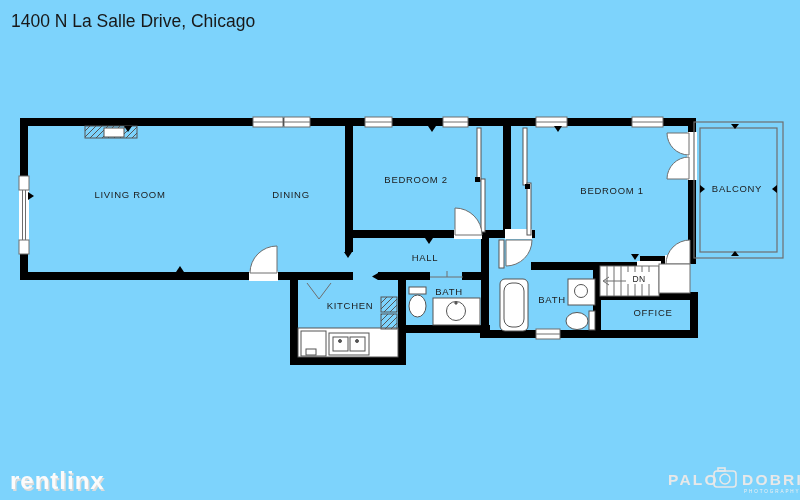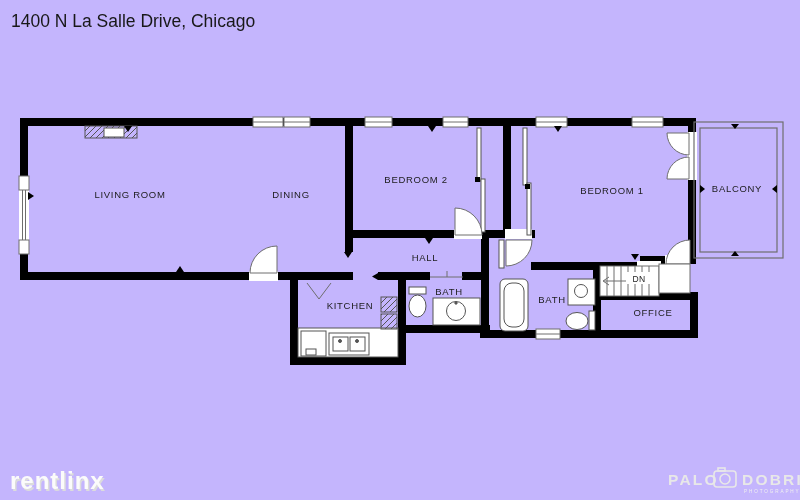--- a/index.html
+++ b/index.html
@@ -1,16 +1,16 @@
 <!DOCTYPE html>
 <html><head>
 <meta charset="utf-8">
 <style>
   html,body{margin:0;padding:0;background:#ffffff;}
-  .stage{position:relative;width:800px;height:500px;background:#c4b5fd;overflow:hidden;
+  .stage{position:relative;width:800px;height:500px;background:#7dd3fc;overflow:hidden;
          font-family:"Liberation Sans",sans-serif;}
   svg text{font-family:"Liberation Sans",sans-serif;}
   .room-label{font-size:9.5px;letter-spacing:.7px;fill:#1c1c1c;}
   .dn-label{font-size:8.5px;letter-spacing:.4px;fill:#1c1c1c;}
   .title-text{font-size:17.5px;fill:#181818;}
   .wm-main{font-size:15.5px;letter-spacing:2.2px;font-weight:bold;}
   .wm-sub{font-size:4.6px;letter-spacing:1.9px;}
 </style>
 </head>
 <body>

